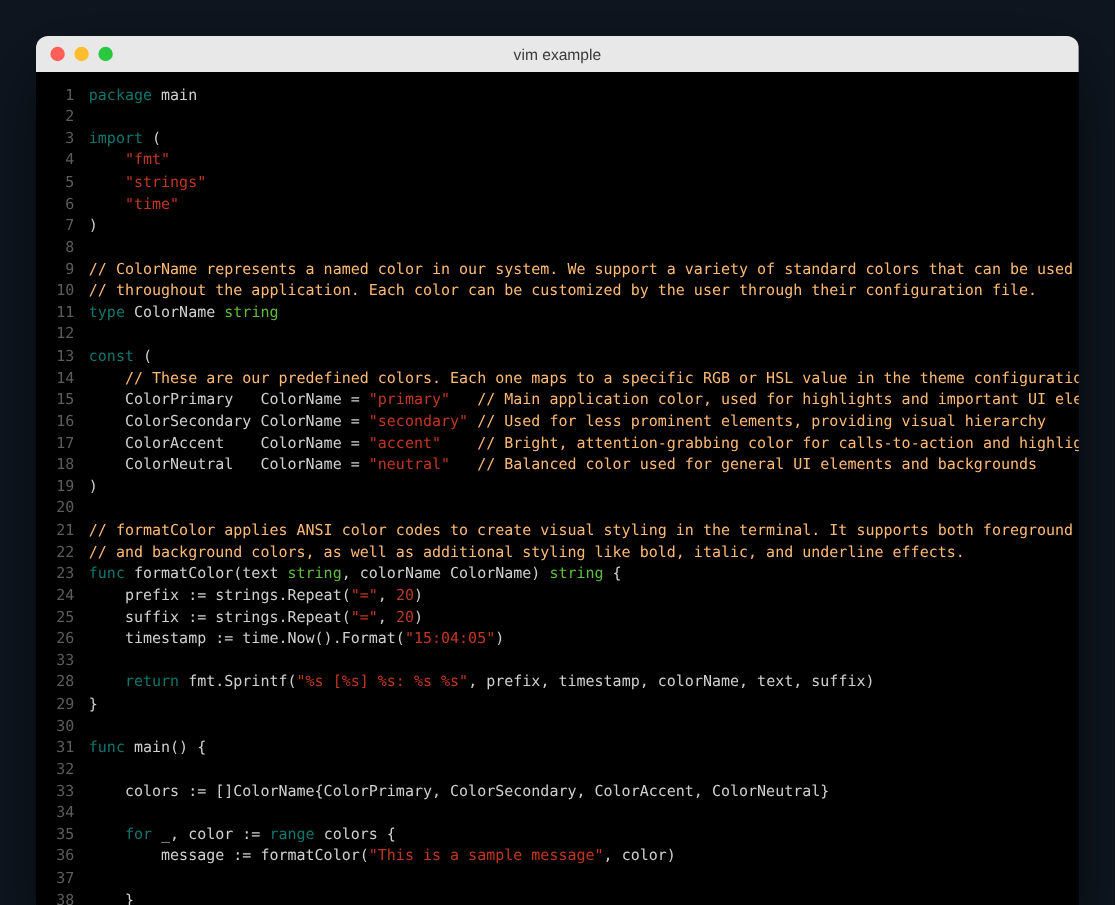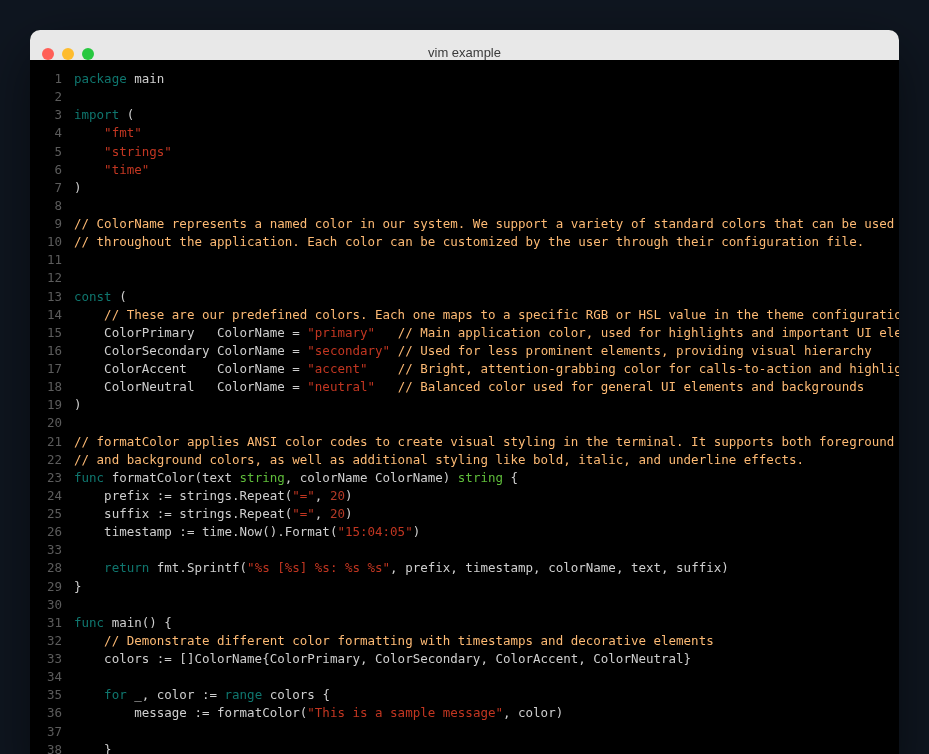--- a/index.html
+++ b/index.html
@@ -17,21 +17,21 @@
     width: 870px;
     background: #000;
     border-radius: 10px;
     overflow: hidden;
     box-shadow: 0 20px 60px rgba(0,0,0,0.5);
   }
   .titlebar {
     background: #e8e8e8;
     height: 30px;
     display: flex;
-    align-items: flex-end;
+    align-items: center;
     padding: 0 12px;
     position: relative;
   }
   .traffic-lights {
     display: flex;
     gap: 8px;
   }
   .traffic-light {
     width: 12px;
     height: 12px;
@@ -92,42 +92,42 @@
       <div class="line"><span class="gutter">1</span><span class="code"><span class="kw">package</span><span class="ident"> </span><span class="ident">main</span></span></div>
       <div class="line"><span class="gutter">2</span><span class="code"> </span></div>
       <div class="line"><span class="gutter">3</span><span class="code"><span class="kw">import</span><span class="ident"> </span><span class="punc">(</span></span></div>
       <div class="line"><span class="gutter">4</span><span class="code"><span class="ident">    </span><span class="str">"fmt"</span></span></div>
       <div class="line"><span class="gutter">5</span><span class="code"><span class="ident">    </span><span class="str">"strings"</span></span></div>
       <div class="line"><span class="gutter">6</span><span class="code"><span class="ident">    </span><span class="str">"time"</span></span></div>
       <div class="line"><span class="gutter">7</span><span class="code"><span class="punc">)</span></span></div>
       <div class="line"><span class="gutter">8</span><span class="code"> </span></div>
       <div class="line"><span class="gutter">9</span><span class="code"><span class="cmt">// ColorName represents a named color in our system. We support a variety of standard colors that can be used</span></span></div>
       <div class="line"><span class="gutter">10</span><span class="code"><span class="cmt">// throughout the application. Each color can be customized by the user through their configuration file.</span></span></div>
-      <div class="line"><span class="gutter">11</span></div>
+      <div class="line"><span class="gutter">11</span><span class="code"><span class="kw">type</span><span class="ident"> </span><span class="ident">ColorName</span><span class="ident"> </span><span class="type">string</span></span></div>
       <div class="line"><span class="gutter">12</span><span class="code"> </span></div>
       <div class="line"><span class="gutter">13</span><span class="code"><span class="kw">const</span><span class="ident"> </span><span class="punc">(</span></span></div>
       <div class="line"><span class="gutter">14</span><span class="code"><span class="ident">    </span><span class="cmt">// These are our predefined colors. Each one maps to a specific RGB or HSL value in the theme configuration.</span></span></div>
       <div class="line"><span class="gutter">15</span><span class="code"><span class="ident">    </span><span class="ident">ColorPrimary   ColorName = </span><span class="str">"primary"</span><span class="ident">   </span><span class="cmt">// Main application color, used for highlights and important UI elements</span></span></div>
       <div class="line"><span class="gutter">16</span><span class="code"><span class="ident">    </span><span class="ident">ColorSecondary ColorName = </span><span class="str">"secondary"</span><span class="ident"> </span><span class="cmt">// Used for less prominent elements, providing visual hierarchy</span></span></div>
       <div class="line"><span class="gutter">17</span><span class="code"><span class="ident">    </span><span class="ident">ColorAccent    ColorName = </span><span class="str">"accent"</span><span class="ident">    </span><span class="cmt">// Bright, attention-grabbing color for calls-to-action and highlights</span></span></div>
       <div class="line"><span class="gutter">18</span><span class="code"><span class="ident">    </span><span class="ident">ColorNeutral   ColorName = </span><span class="str">"neutral"</span><span class="ident">   </span><span class="cmt">// Balanced color used for general UI elements and backgrounds</span></span></div>
       <div class="line"><span class="gutter">19</span><span class="code"><span class="punc">)</span></span></div>
       <div class="line"><span class="gutter">20</span><span class="code"> </span></div>
       <div class="line"><span class="gutter">21</span><span class="code"><span class="cmt">// formatColor applies ANSI color codes to create visual styling in the terminal. It supports both foreground</span></span></div>
       <div class="line"><span class="gutter">22</span><span class="code"><span class="cmt">// and background colors, as well as additional styling like bold, italic, and underline effects.</span></span></div>
       <div class="line"><span class="gutter">23</span><span class="code"><span class="kw">func</span><span class="ident"> </span><span class="ident">formatColor(text </span><span class="type">string</span><span class="ident">, colorName ColorName) </span><span class="type">string</span><span class="ident"> </span><span class="punc">{</span></span></div>
       <div class="line"><span class="gutter">24</span><span class="code"><span class="ident">    </span><span class="ident">prefix := strings.Repeat(</span><span class="str">"="</span><span class="ident">, </span><span class="num">20</span><span class="ident">)</span></span></div>
       <div class="line"><span class="gutter">25</span><span class="code"><span class="ident">    </span><span class="ident">suffix := strings.Repeat(</span><span class="str">"="</span><span class="ident">, </span><span class="num">20</span><span class="ident">)</span></span></div>
       <div class="line"><span class="gutter">26</span><span class="code"><span class="ident">    </span><span class="ident">timestamp := time.Now().Format(</span><span class="str">"15:04:05"</span><span class="ident">)</span></span></div>
       <div class="line"><span class="gutter">33</span><span class="code"> </span></div>
       <div class="line"><span class="gutter">28</span><span class="code"><span class="ident">    </span><span class="kw">return</span><span class="ident"> </span><span class="ident">fmt.Sprintf(</span><span class="str">"%s [%s] %s: %s %s"</span><span class="ident">, prefix, timestamp, colorName, text, suffix)</span></span></div>
       <div class="line"><span class="gutter">29</span><span class="code"><span class="punc">}</span></span></div>
       <div class="line"><span class="gutter">30</span><span class="code"> </span></div>
       <div class="line"><span class="gutter">31</span><span class="code"><span class="kw">func</span><span class="ident"> </span><span class="ident">main() {</span></span></div>
-      <div class="line"><span class="gutter">32</span><span class="code"><span class="ident">    </span><span class="cmt">// Demonstrate different color formatting with timestamps and decorative elements</span></span></div>
+      <div class="line"><span class="gutter">32</span><span class="code"><span class="ident">    </span></span></div>
       <div class="line"><span class="gutter">33</span><span class="code"><span class="ident">    </span><span class="ident">colors := []ColorName{ColorPrimary, ColorSecondary, ColorAccent, ColorNeutral}</span></span></div>
       <div class="line"><span class="gutter">34</span><span class="code"> </span></div>
       <div class="line"><span class="gutter">35</span><span class="code"><span class="ident">    </span><span class="kw">for</span><span class="ident"> </span><span class="ident">_, color := </span><span class="kw">range</span><span class="ident"> </span><span class="ident">colors {</span></span></div>
       <div class="line"><span class="gutter">36</span><span class="code"><span class="ident">        </span><span class="ident">message := formatColor(</span><span class="str">"This is a sample message"</span><span class="ident">, color)</span></span></div>
       <div class="line"><span class="gutter">37</span></div>
       <div class="line"><span class="gutter">38</span><span class="code"><span class="ident">    </span><span class="punc">}</span></span></div>
     </div>
 </div>
 
 </body></html>

